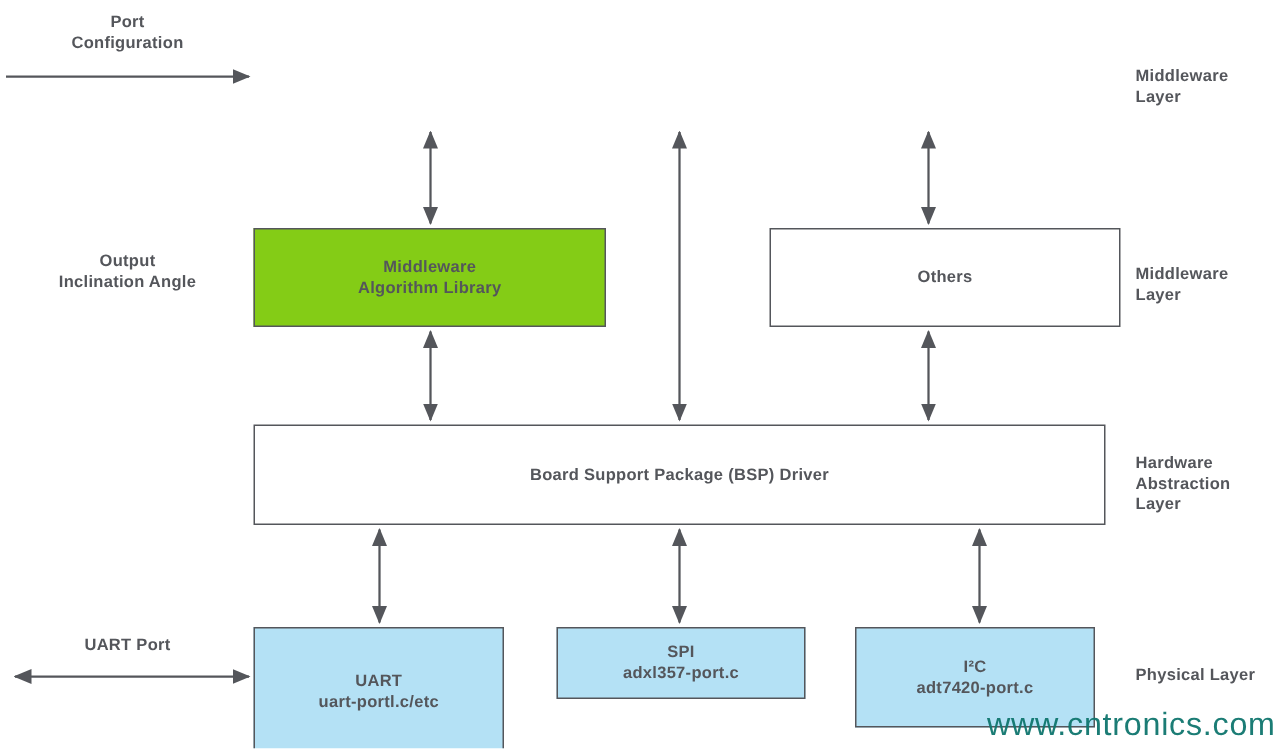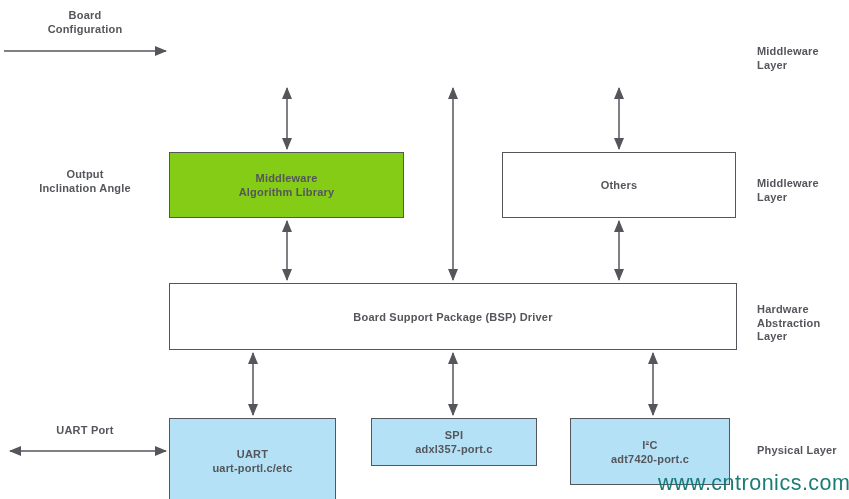--- a/index.html
+++ b/index.html
@@ -20,21 +20,21 @@
     align-items:center; justify-content:center;
     text-align:center;
     font-size:11px; font-weight:bold; line-height:14px;
     letter-spacing:0.2px;
   }
   .box.fill-lightblue { background:#84cc16; }
   .box.fill-blue { background:#B4E1F5; }
 
   .box-application { left:169px; top:17px;  width:568px; height:67px; }
   .box-middleware  { left:169px; top:152px; width:235px; height:66px; }
-  .box-others      { left:502px; top:152px; width:234px; height:66px; }
+  .box-others      { left:513px; top:152px; width:234px; height:66px; }
   .box-bsp         { left:169px; top:283px; width:568px; height:67px; }
   .box-uart        { left:169px; top:418px; width:167px; height:86px; }
   .box-spi         { left:371px; top:418px; width:166px; height:48px; }
   .box-i2c         { left:570px; top:418px; width:160px; height:67px; }
 
   .side-label {
     position:absolute;
     font-size:11px; font-weight:bold; line-height:13.5px;
     letter-spacing:0.2px;
   }
@@ -111,21 +111,21 @@
     <span>SPI</span>
     <span>adxl357-port.c</span>
   </div>
 
   <div class="box box-i2c fill-blue">
     <span>I²C</span>
     <span>adt7420-port.c</span>
   </div>
 
   <div class="side-label left-label label-input">
-    <div>Board</div>
+    <div>Port</div>
     <div>Configuration</div>
   </div>
 
   <div class="side-label left-label label-output">
     <div>Output</div>
     <div>Inclination Angle</div>
   </div>
 
   <div class="side-label left-label label-uartport">
     <div>UART Port</div>

